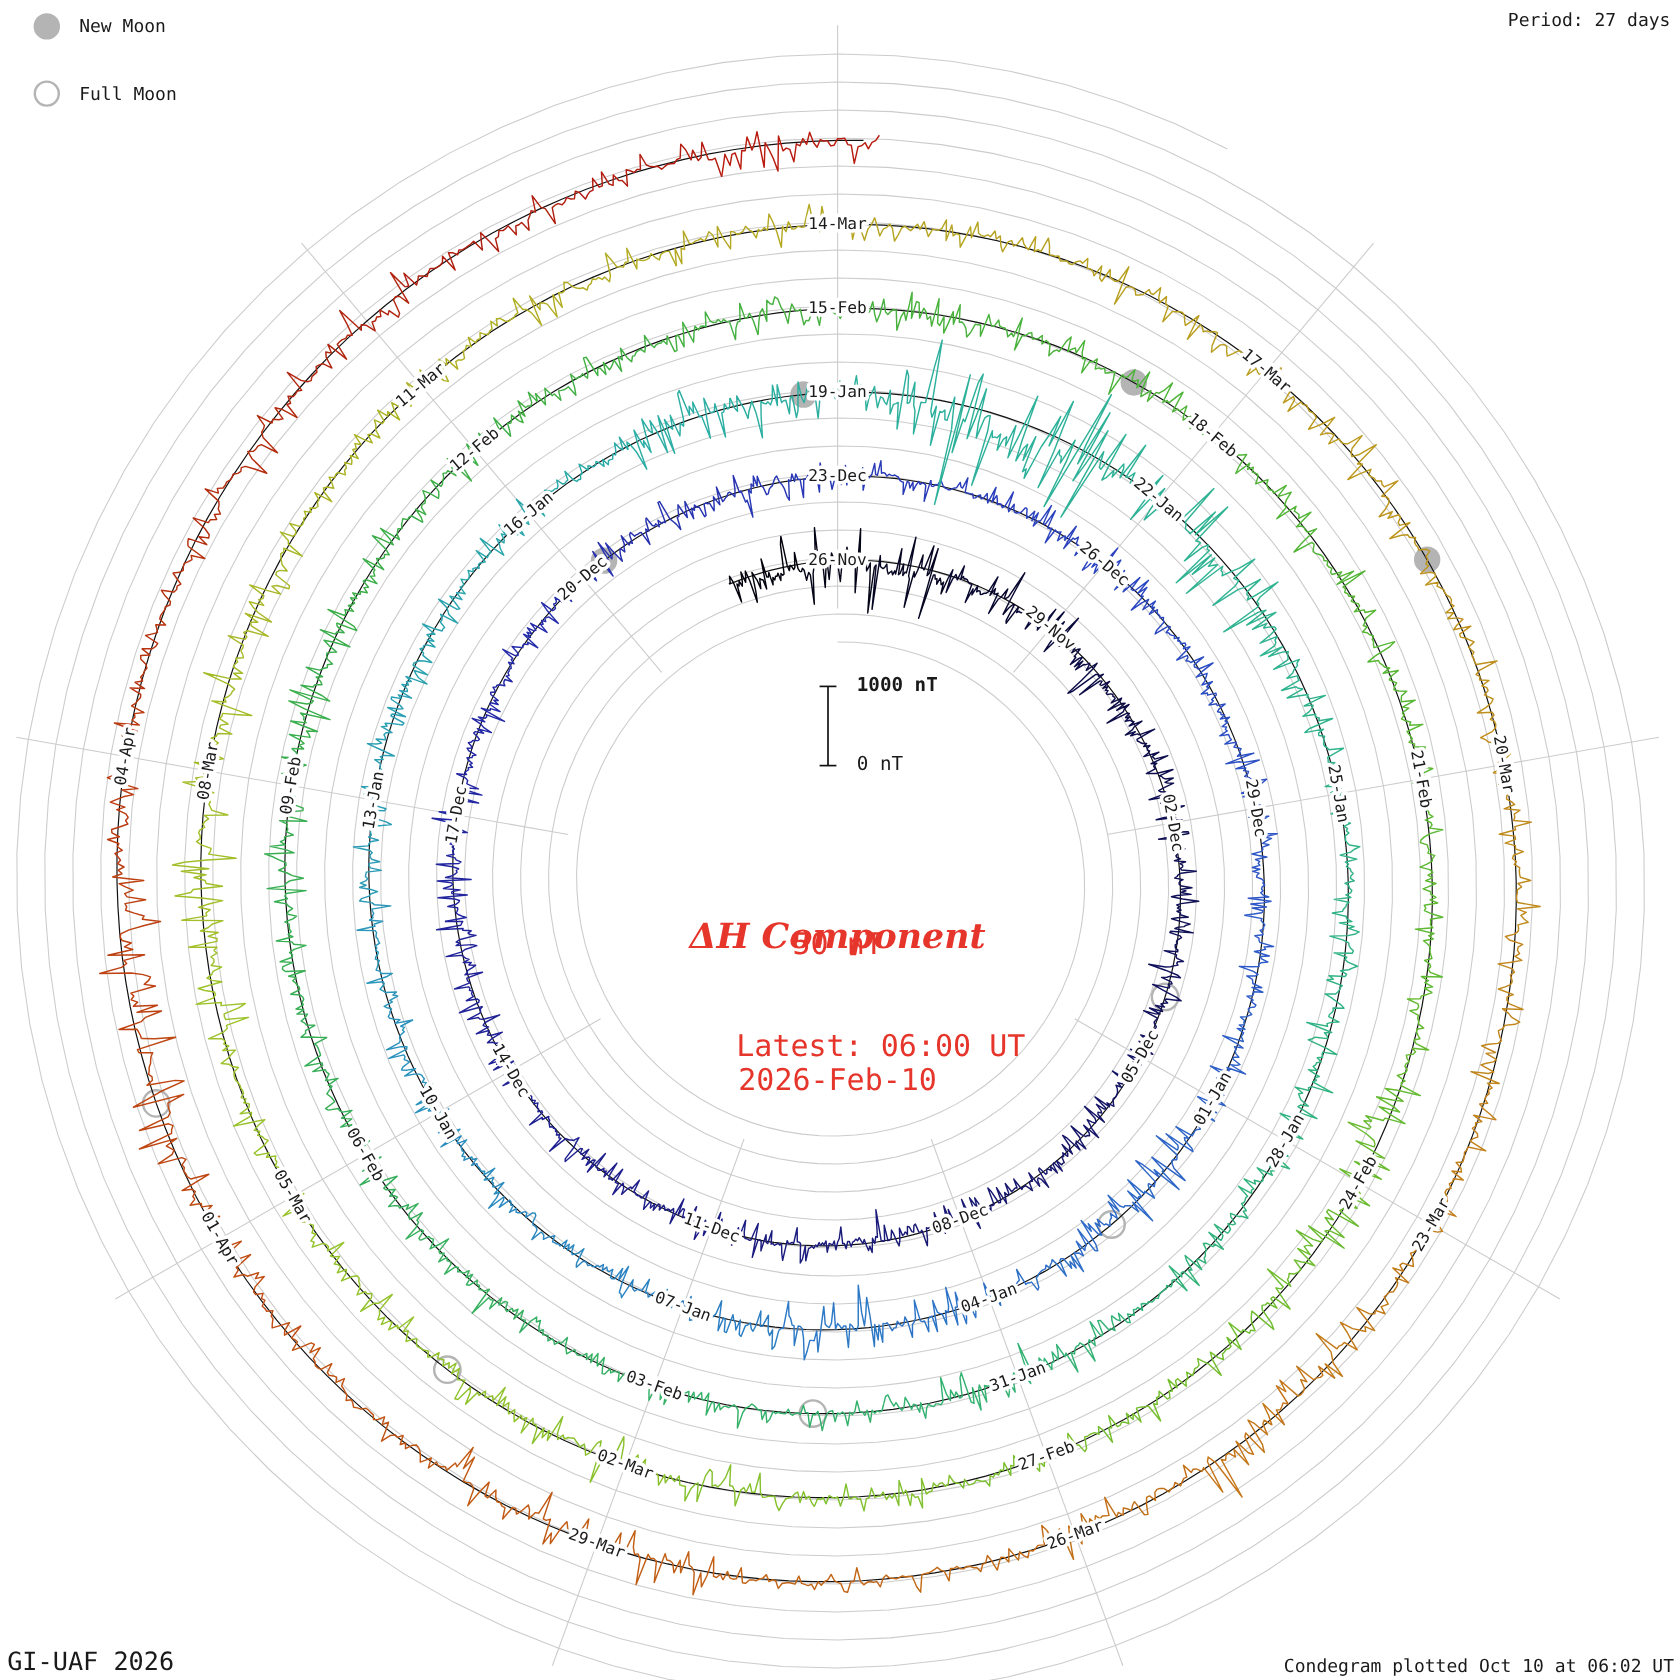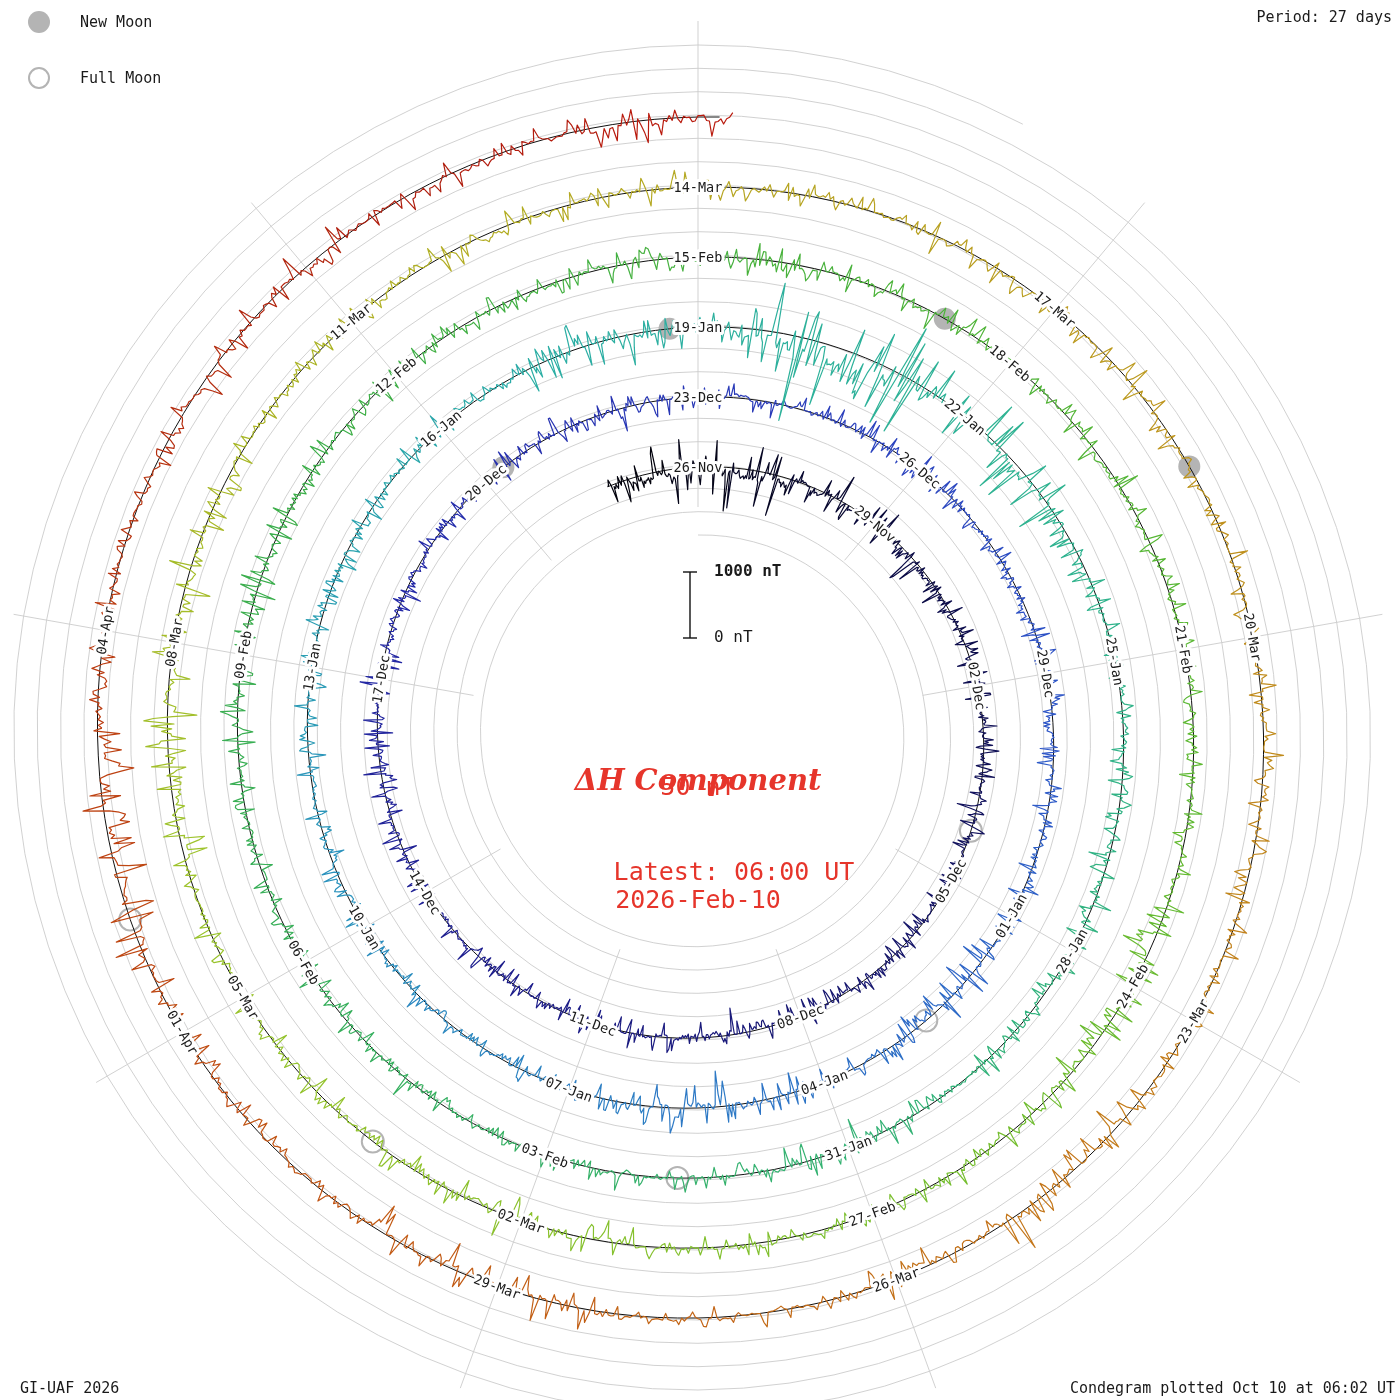--- a/index.html
+++ b/index.html
@@ -2,27 +2,27 @@
 <html><head>
 <meta charset="utf-8">
 <style>
   html,body{margin:0;padding:0;background:#ffffff;}
   body{width:1400px;height:1400px;position:relative;font-family:"DejaVu Sans Mono",monospace;color:#1a1a1a;}
   .stage{position:relative;width:1400px;height:1400px;overflow:hidden;background:#fff;}
   svg{position:absolute;left:0;top:0;}
   .dlabel{font:13.5px "DejaVu Sans Mono",monospace;fill:#1a1a1a;text-anchor:middle;dominant-baseline:central;
           paint-order:stroke;stroke:#ffffff;stroke-width:6px;stroke-linejoin:round;}
   .legend{position:absolute;left:28px;top:10px;}
-  .legend-row{display:flex;align-items:center;gap:30px;height:24px;margin-bottom:32px;}
+  .legend-row{display:flex;align-items:center;gap:16px;height:24px;margin-bottom:32px;}
   .moon{width:22px;height:22px;border-radius:50%;box-sizing:border-box;flex:0 0 auto;}
   .moon.filled{background:#b4b4b4;}
   .moon.open{border:2px solid #b4b4b4;background:transparent;}
   .legend-label{font-size:15px;}
   .period{position:absolute;right:8px;top:8px;font-size:15px;}
-  .footer-left{position:absolute;left:20px;bottom:3px;font-size:15px;}
+  .footer-left{position:absolute;left:6px;bottom:3px;font-size:21px;}
   .footer-right{position:absolute;right:5px;bottom:3px;font-size:15px;}
   .scale-label{position:absolute;left:714px;font-size:16px;}
   .s1000{top:561px;font-weight:bold;}
   .s0{top:627px;}
   .ctext{position:absolute;left:698px;transform:translateX(-50%);white-space:nowrap;color:#e6352b;text-align:center;}
   .t1{top:697px;font:italic bold 29px "DejaVu Serif",serif;}
   .t2{top:763px;font:italic bold 29px "DejaVu Serif",serif;}
   .t3{top:772px;font:25px "DejaVu Sans Mono",monospace;}
   .l1{top:857px;font:25px "DejaVu Sans Mono",monospace;margin-left:36px;}
   .l2{top:885px;font:25px "DejaVu Sans Mono",monospace;}

